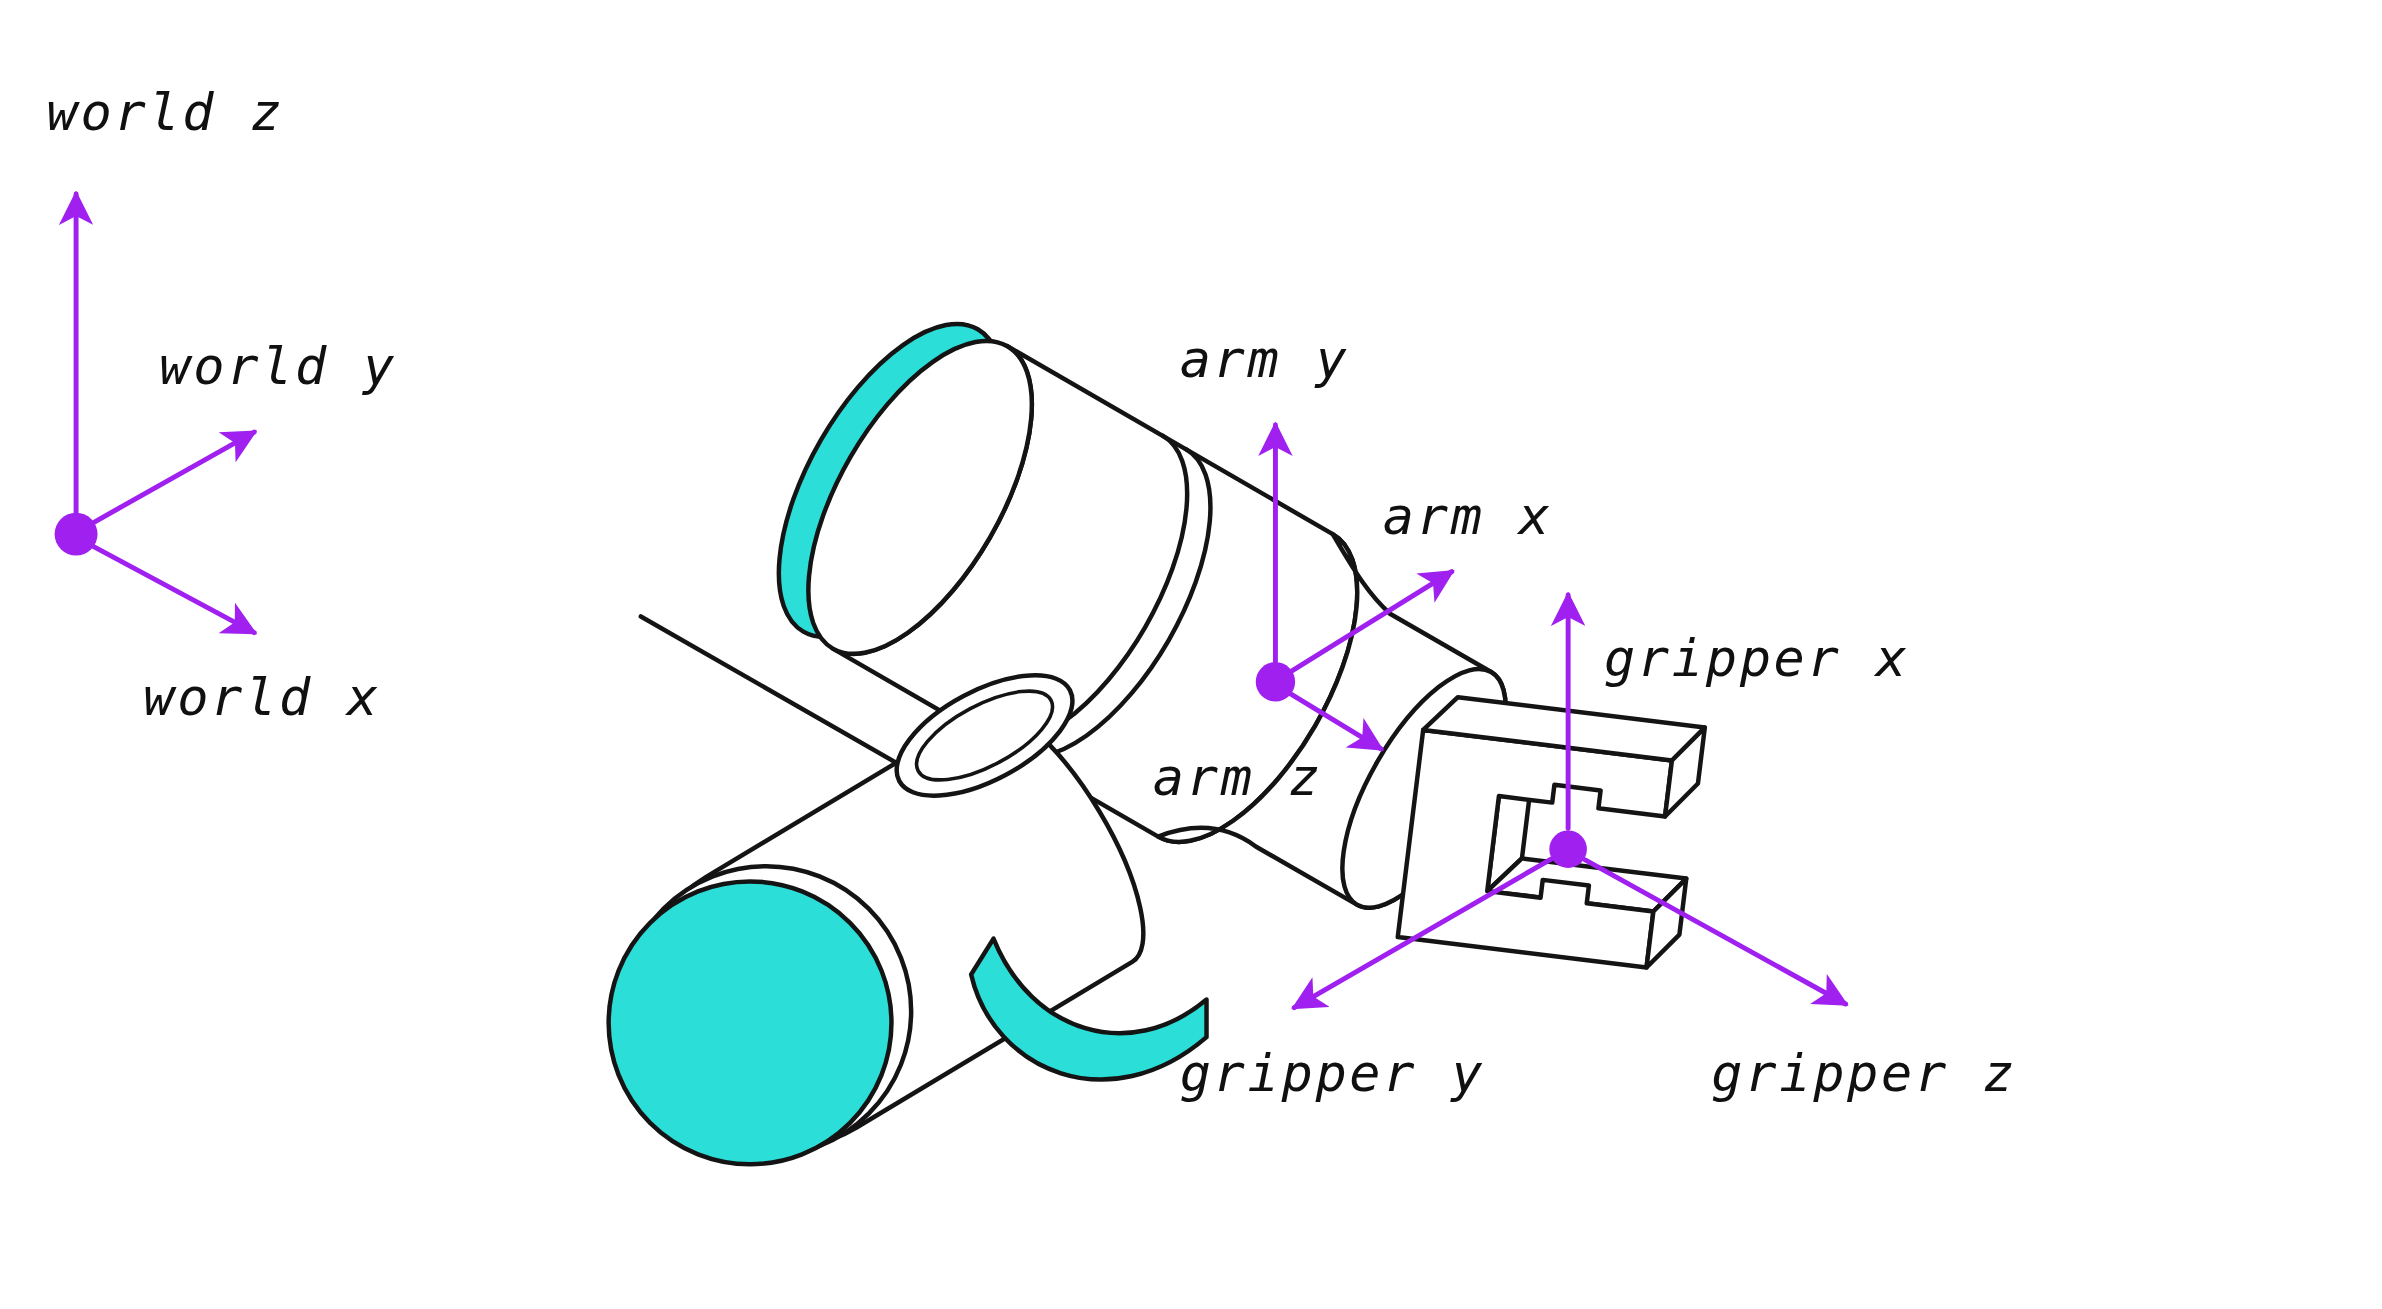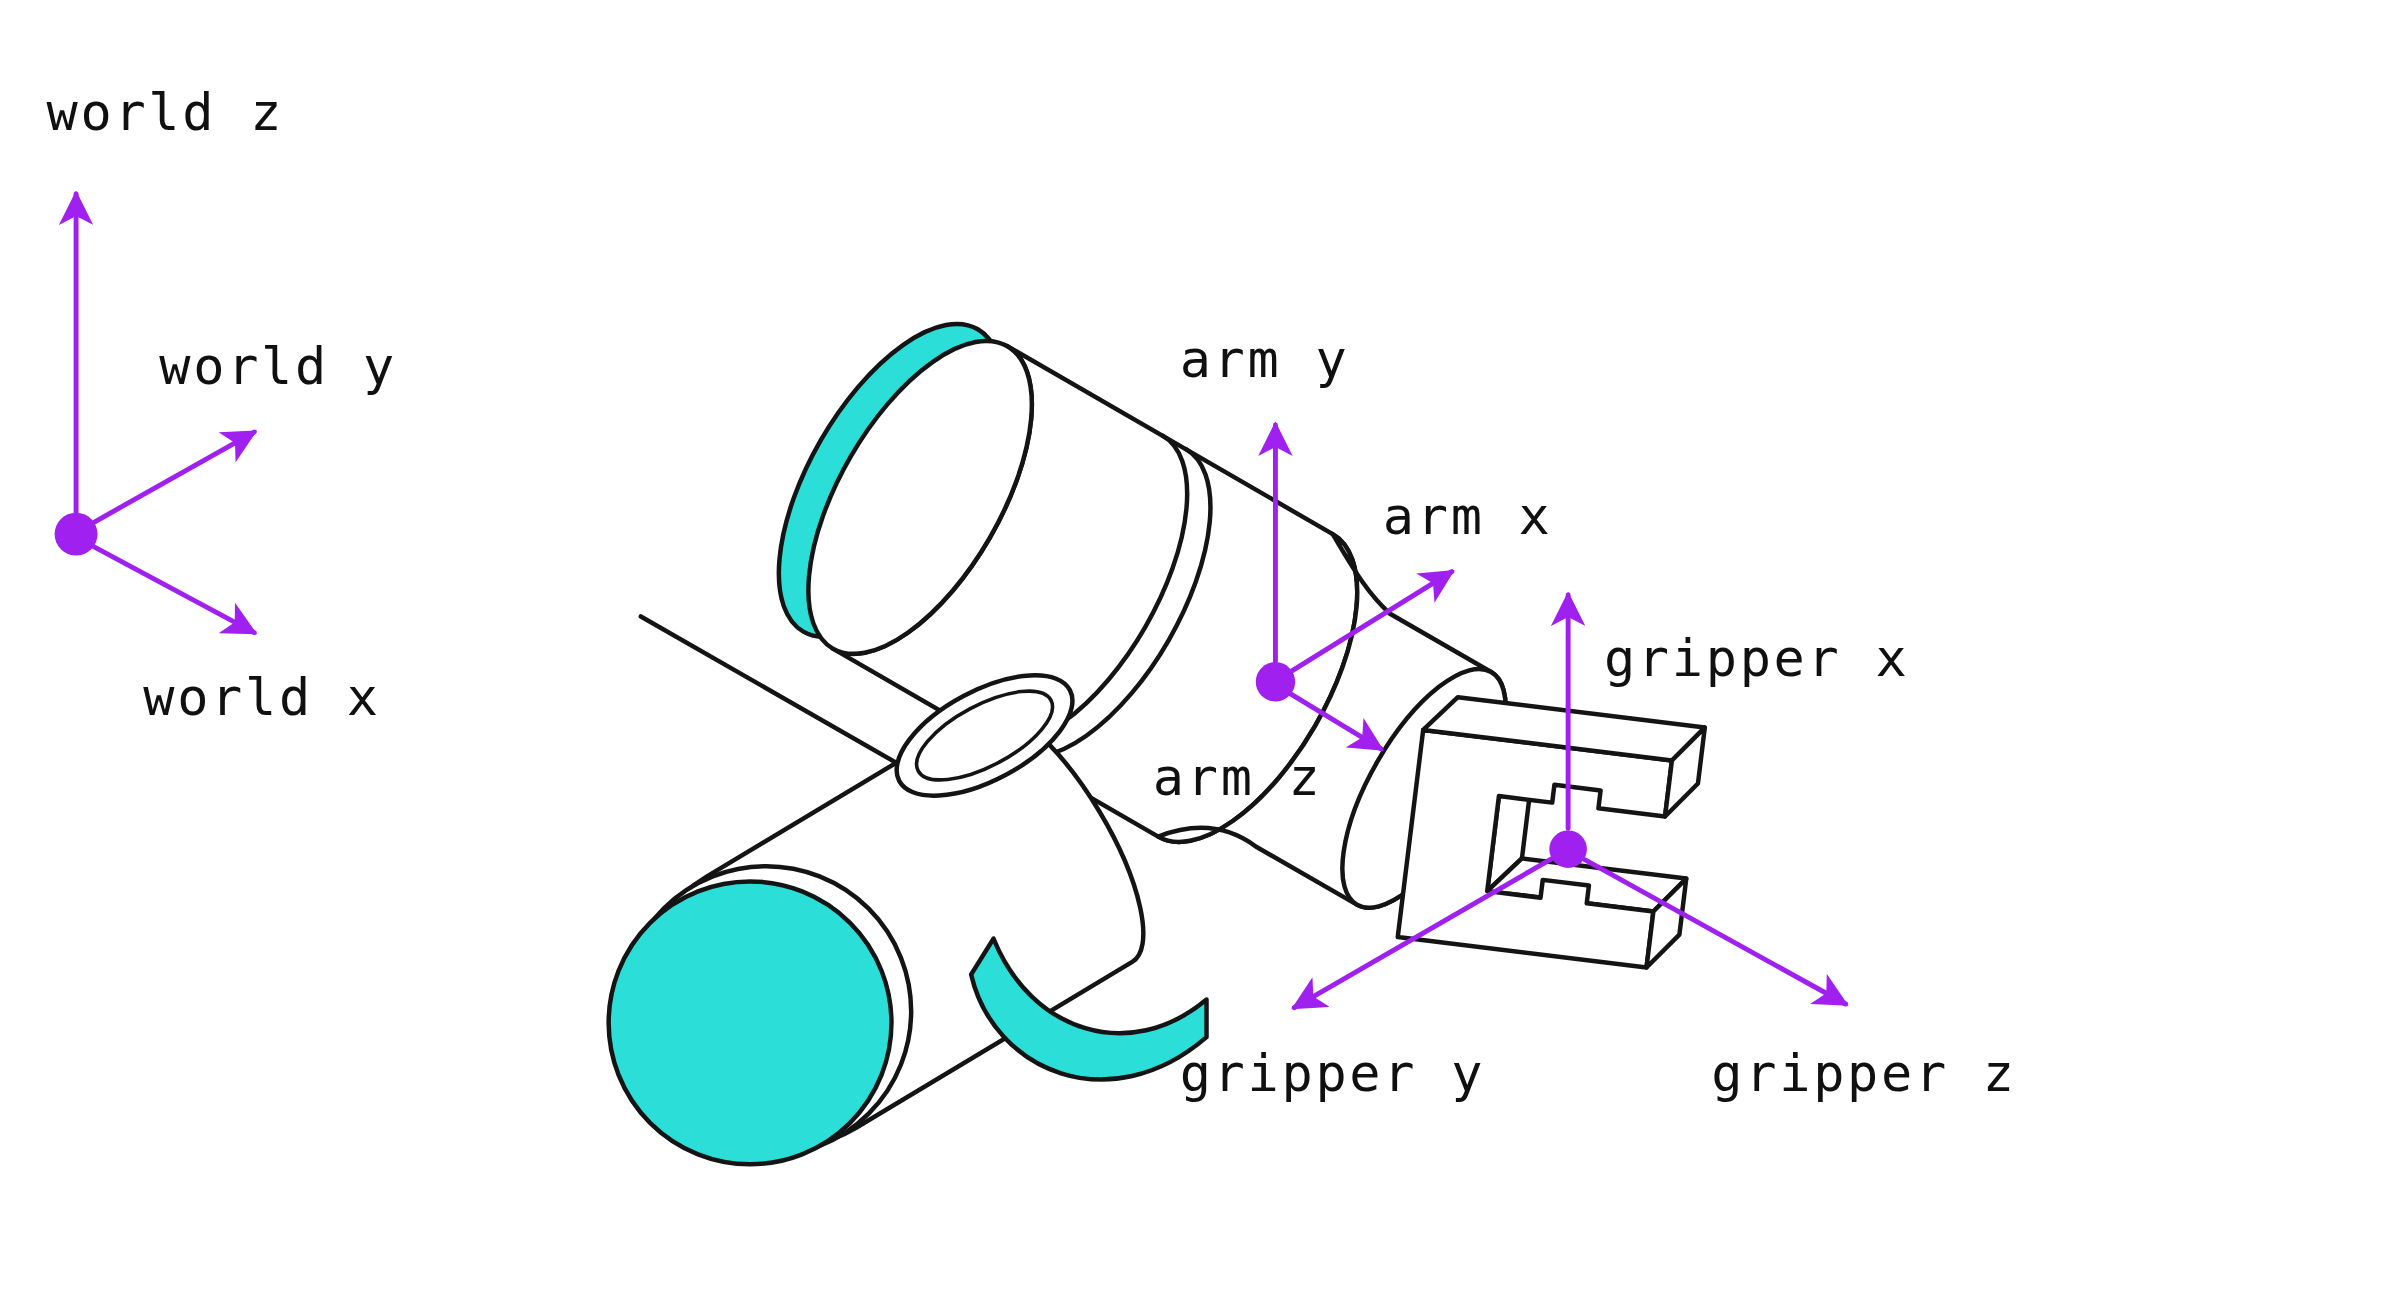--- a/index.html
+++ b/index.html
@@ -2,20 +2,21 @@
 <html style="--axis_purple: #A020F0; --accent_cyan: #2BDED8; --line_black: #141414; --background: #FFFFFF;"><head>
 <meta charset="utf-8">
 <style>
   html,body{margin:0;padding:0;background:#ffffff;}
   .canvas{
     position:relative;
     width:2132px;height:1309px;
     background:var(--background,#ffffff);
     font-family:"DejaVu Sans Mono", monospace;
     overflow:hidden;
+    font-style:italic;
   }
   svg{display:block;width:100%;height:100%;}
   .ln{stroke:var(--line_black,#141414);stroke-width:5;stroke-linecap:round;stroke-linejoin:round;}
   .thin{stroke-width:4;}
   .fw{fill:#ffffff;}
   .fn{fill:none;}
   .fc{fill:var(--accent_cyan,#2BDED8);}
   .axis{stroke:var(--axis_purple,#A020F0);stroke-width:5.5;fill:none;stroke-linecap:round;}
   .dot{fill:var(--axis_purple,#A020F0);stroke:none;}
   .ahp{fill:var(--axis_purple,#A020F0);}

